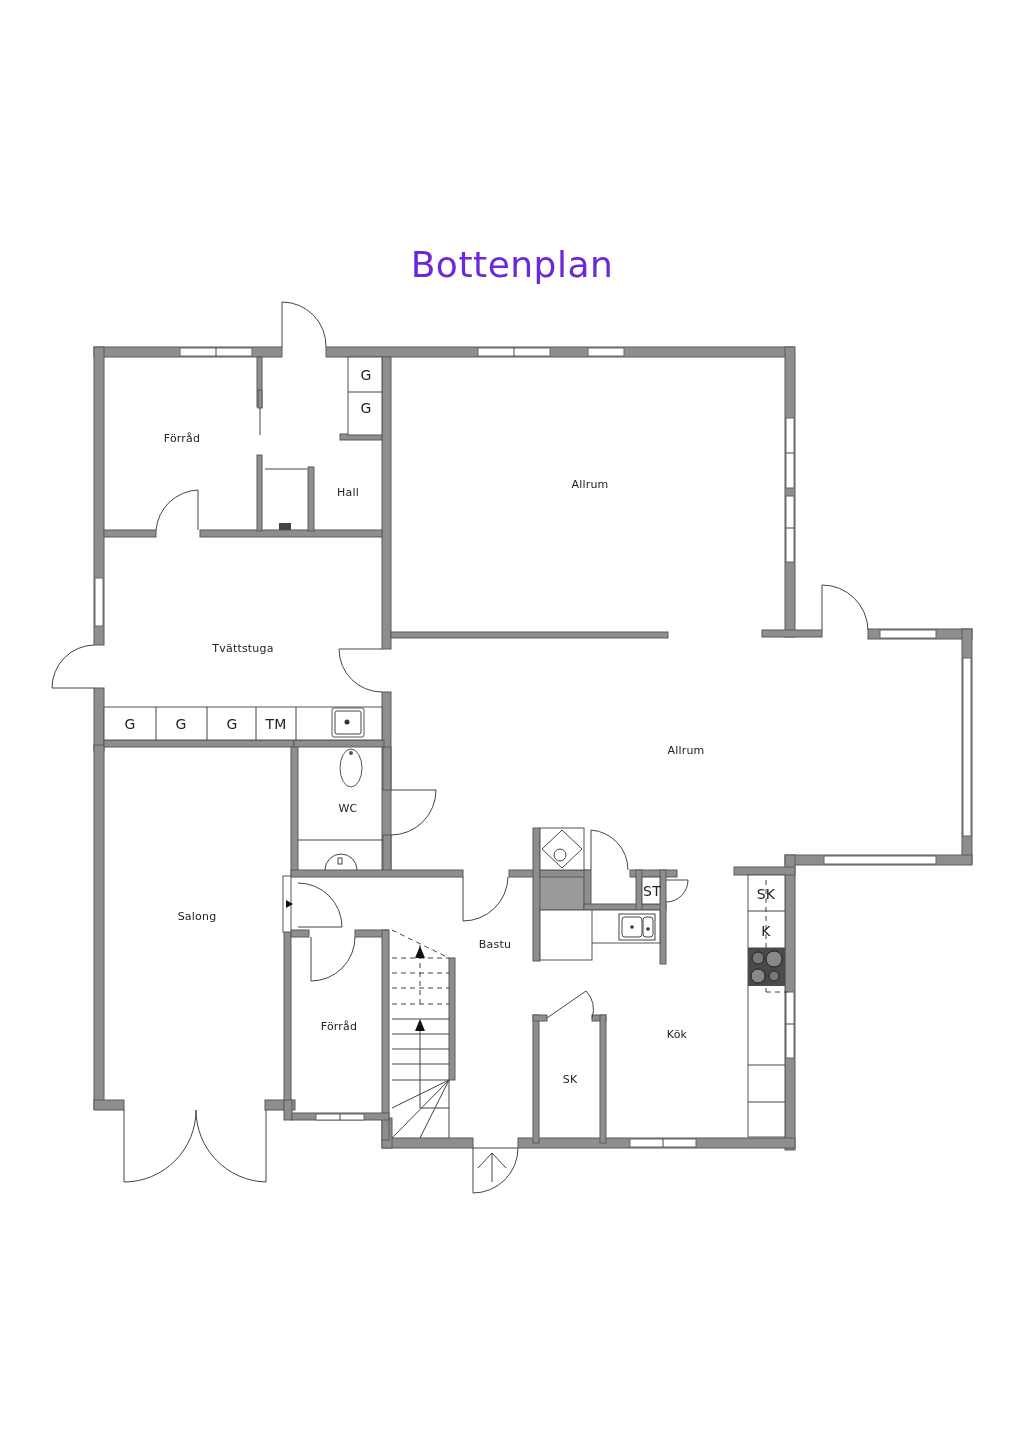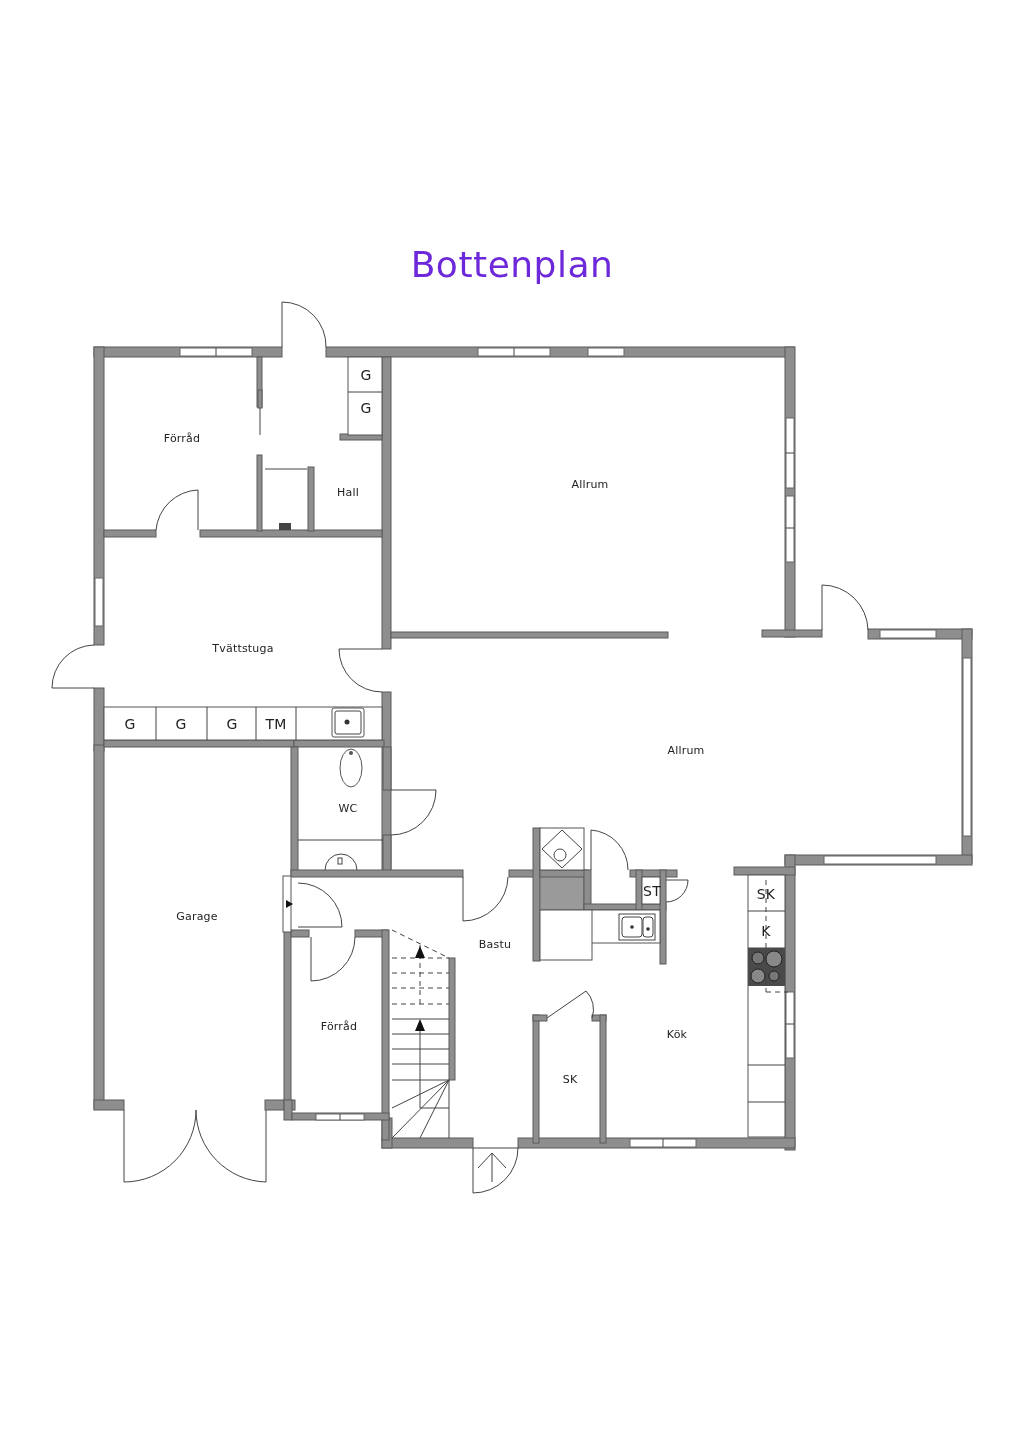--- a/index.html
+++ b/index.html
@@ -217,21 +217,21 @@
 </svg>
 
 <div class="title">Bottenplan</div>
 
 <div class="label" style="left:182px;top:438px">Förråd</div>
 <div class="label" style="left:348px;top:492px">Hall</div>
 <div class="label" style="left:590px;top:484px">Allrum</div>
 <div class="label" style="left:243px;top:648px">Tvättstuga</div>
 <div class="label" style="left:686px;top:750px">Allrum</div>
 <div class="label" style="left:348px;top:808px">WC</div>
-<div class="label" style="left:197px;top:916px">Garage</div>
+<div class="label" style="left:197px;top:916px">Salong</div>
 <div class="label" style="left:495px;top:944px">Bastu</div>
 <div class="label" style="left:339px;top:1026px">Förråd</div>
 <div class="label" style="left:677px;top:1034px">Kök</div>
 <div class="label" style="left:570px;top:1079px">SK</div>
 
 <div class="label small" style="left:366px;top:375px">G</div>
 <div class="label small" style="left:366px;top:408px">G</div>
 <div class="label small" style="left:130px;top:724px">G</div>
 <div class="label small" style="left:181px;top:724px">G</div>
 <div class="label small" style="left:232px;top:724px">G</div>

